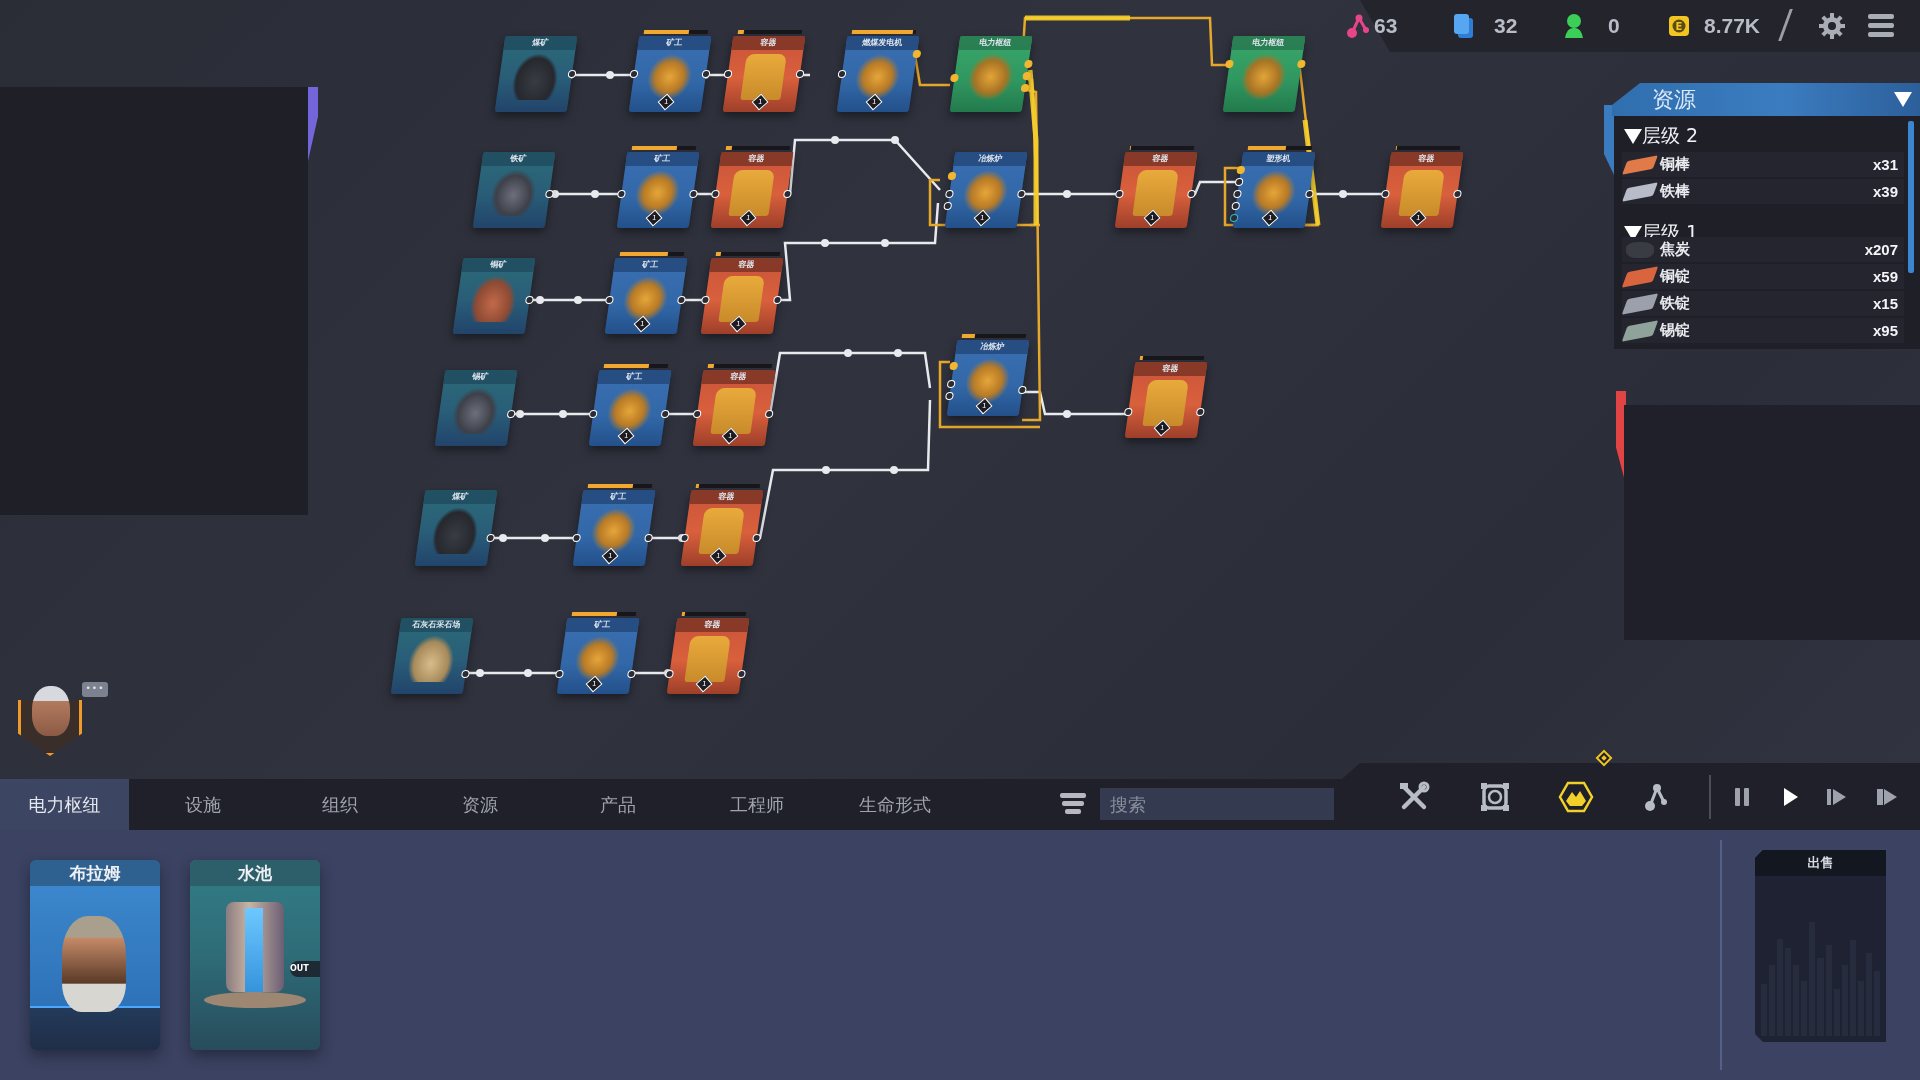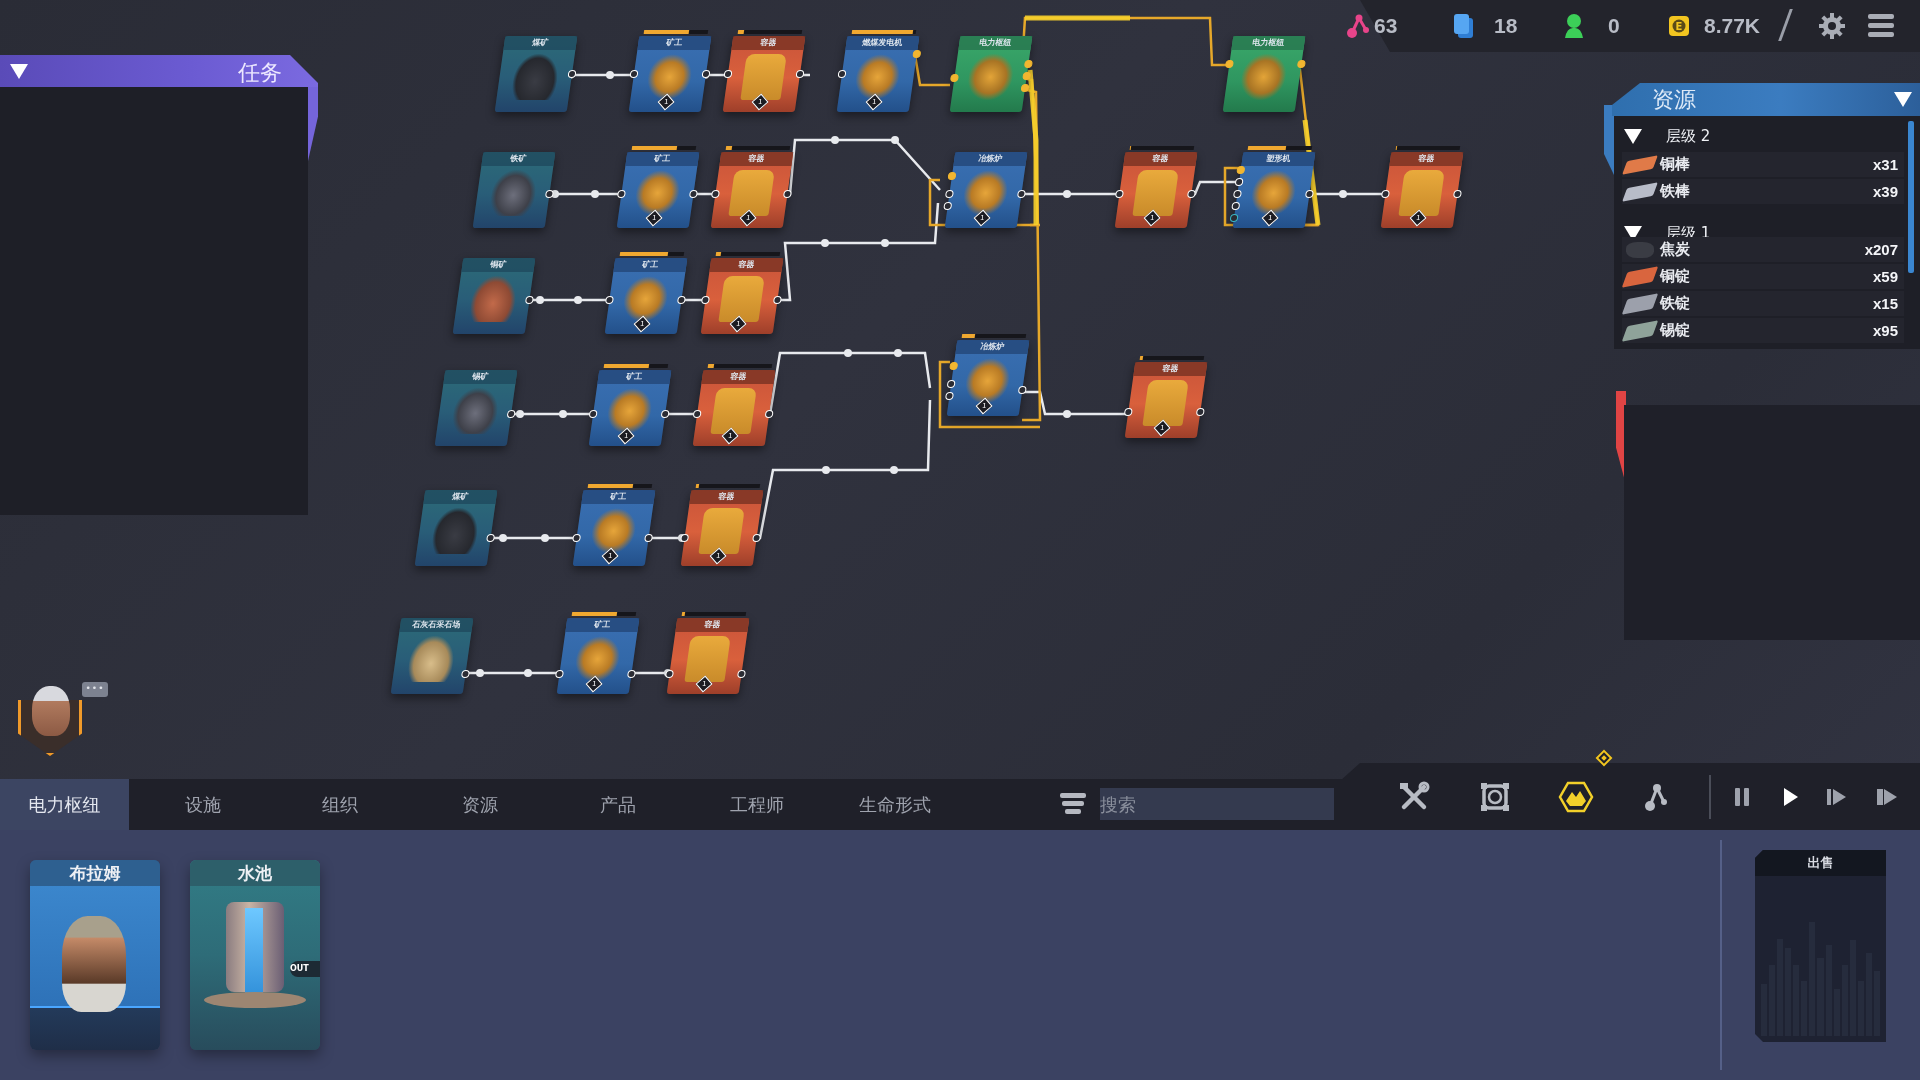--- a/index.html
+++ b/index.html
@@ -39,21 +39,21 @@
   .res-head {
     position: absolute; left: 8px; top: 0; width: 308px; height: 33px;
     background: linear-gradient(90deg, #2f6fae 0%, #3b7cc0 55%, #2c5f9a 100%);
     clip-path: polygon(28px 0, 100% 0, 100% 100%, 0 100%, 0 22px);
   }
   .res-head .lbl { position: absolute; left: 40px; top: 2px; font-size: 22px; color: #dde9f7; }
   .tri-w { width: 0; height: 0; border-left: 9px solid transparent; border-right: 9px solid transparent; border-top: 15px solid #fff; position: absolute; }
   .res-edge { position: absolute; left: 0; top: 22px; width: 10px; height: 70px; background: #3b7cc0; clip-path: polygon(0 0, 100% 0, 100% 100%, 0 70%); }
   .res-body { position: absolute; left: 10px; top: 33px; width: 306px; height: 233px; background: #1e1f27; }
   .res-scroll { position: absolute; right: 6px; top: 5px; width: 6px; height: 152px; background: #3a86d0; border-radius: 2px; }
-  .res-group { position: absolute; left: 10px; height: 26px; display: flex; align-items: center; gap: 24px; font-size: 15px; color: #f0f2f6; text-align: right; }
+  .res-group { position: absolute; left: 10px; height: 26px; display: flex; align-items: center; gap: 0; font-size: 19px; color: #f0f2f6; text-align: right; }
   .res-group .tri-s { width: 0; height: 0; border-left: 9px solid transparent; border-right: 9px solid transparent; border-top: 15px solid #fff; }
   .res-row { position: absolute; left: 8px; width: 282px; height: 25px; background: #24252e; display: flex; align-items: center; }
   .res-row .ico { width: 28px; height: 14px; margin-left: 4px; border-radius: 2px; transform: skewX(-30deg) rotate(-12deg); }
   .res-row .name { margin-left: 6px; font-size: 15px; font-weight: 700; color: #e9ebf0; }
   .res-row .qty { margin-left: auto; margin-right: 6px; font-family: "Liberation Sans", sans-serif; font-weight: 700; font-size: 15px; color: #f4f5f8; }
 
   
   .alert-panel { position: absolute; left: 1604px; top: 375px; width: 316px; height: 266px; }
   .alert-head {
     position: absolute; left: 10px; top: 0; width: 306px; height: 30px;
@@ -110,21 +110,21 @@
   .portrait .face { position: absolute; left: 14px; top: 6px; width: 38px; height: 50px; border-radius: 45% 45% 40% 40%; background: linear-gradient(180deg, #d8d9de 0%, #d8d9de 30%, #b07a5e 31%, #8c5a44 100%); }
   .bubble { position: absolute; left: 82px; top: 682px; width: 26px; height: 15px; border-radius: 3px; background: #7d8290; font-size: 9px; color: #e0e2e8; text-align: center; line-height: 12px; letter-spacing: 1px; }
 
   
   .tabbar { position: absolute; left: 0; top: 779px; width: 1920px; height: 51px; background: #1f2029; }
   .tabbar-rise { position: absolute; left: 1340px; top: 763px; width: 580px; height: 18px; background: #1f2029; clip-path: polygon(20px 0, 100% 0, 100% 100%, 0 100%); }
   .tab { position: absolute; top: 779px; height: 51px; display: flex; align-items: center; justify-content: center; font-size: 18px; color: #9fa3ae; }
   .tab.active { background: #3c4562; color: #e4e7ef; }
   .filter-icon { position: absolute; left: 1060px; top: 793px; width: 26px; height: 24px; }
   .filter-icon i { display: block; height: 5px; background: #b5b8c0; border-radius: 2px; margin: 0 auto 3px; }
-  .search { position: absolute; left: 1100px; top: 788px; width: 234px; height: 32px; background: #343a4f; display: flex; align-items: center; font-size: 18px; color: #ffffff; border: none; font-family: "DejaVu Sans", sans-serif; outline: none; }
+  .search { position: absolute; left: 1100px; top: 788px; width: 234px; height: 32px; background: #343a4f; display: flex; align-items: center; padding-left: 10px; font-size: 18px; color: #ffffff; border: none; font-family: "DejaVu Sans", sans-serif; outline: none; }
   .search::placeholder { color: #8a8f9c; }
   .tool { position: absolute; top: 777px; width: 40px; height: 40px; display: flex; align-items: center; justify-content: center; }
   .vsep { position: absolute; left: 1709px; top: 775px; width: 2px; height: 44px; background: #4a4d58; }
   .diamond-marker { position: absolute; left: 1598px; top: 752px; width: 12px; height: 12px; border: 2px solid #f2c520; transform: rotate(45deg); background: #1f2029; }
   .diamond-marker i { position: absolute; left: 2px; top: 2px; width: 4px; height: 4px; background: #f2c520; }
 
   
   .tray { position: absolute; left: 0; top: 830px; width: 1920px; height: 250px; background: #3b4262; }
   .card { position: absolute; top: 860px; width: 130px; height: 190px; border-radius: 6px; box-shadow: 0 6px 14px rgba(0,0,0,.35); overflow: hidden; }
   .card .ctitle { position: absolute; left: 0; right: 0; top: 0; height: 26px; text-align: center; font-size: 17px; font-weight: 700; color: #eef0f4; line-height: 26px; }
@@ -471,21 +471,21 @@
       <circle cx="15" cy="6" r="3.5" fill="#e8448a"></circle>
       <circle cx="22" cy="18" r="3" fill="#e8448a"></circle>
   </svg>
   <span class="num" style="margin-left:2px">63</span>
 </div>
 <div class="stat" style="left:1452px">
   <svg width="24" height="28" viewBox="0 0 24 28">
     <rect x="6" y="6" width="15" height="20" rx="3" fill="#2f7ed4"></rect>
       <rect x="2" y="2" width="15" height="20" rx="3" fill="#56a6f2"></rect>
   </svg>
-  <span class="num" style="margin-left:18px">18</span>
+  <span class="num" style="margin-left:18px">32</span>
 </div>
 <div class="stat" style="left:1562px">
   <svg width="24" height="28" viewBox="0 0 24 28">
     <circle cx="12" cy="9" r="7" fill="#3ccf58"></circle>
       <path d="M3 26 Q5 15 12 16 Q19 15 21 26 Z" fill="#3ccf58"></path>
   </svg>
   <span class="num" style="margin-left:22px">0</span>
 </div>
 <div class="stat" style="left:1666px">
   <svg width="26" height="28" viewBox="0 0 26 28">
@@ -512,24 +512,20 @@
     <circle cx="14" cy="14" r="4" fill="#23242c"></circle>
   </svg>
 </div>
 <div class="abs" style="left:1868px;top:14px;width:26px;height:24px">
   <div style="height:5px;background:#a9adb6;border-radius:2px;margin-bottom:4px"></div>
   <div style="height:5px;background:#a9adb6;border-radius:2px;margin-bottom:4px"></div>
   <div style="height:5px;background:#a9adb6;border-radius:2px"></div>
 </div>
 
 <div class="task-panel">
-  <div class="task-head">
-    <div class="tri"></div>
-    <div class="lbl">任务</div>
-  </div>
   <div class="task-edge"></div>
   <div class="task-body"></div>
 </div>
 
 <div class="res-panel">
   <div class="res-edge"></div>
   <div class="res-head">
     <div class="lbl">资源</div>
     <div class="tri-w" style="right:8px;top:9px"></div>
   </div>

